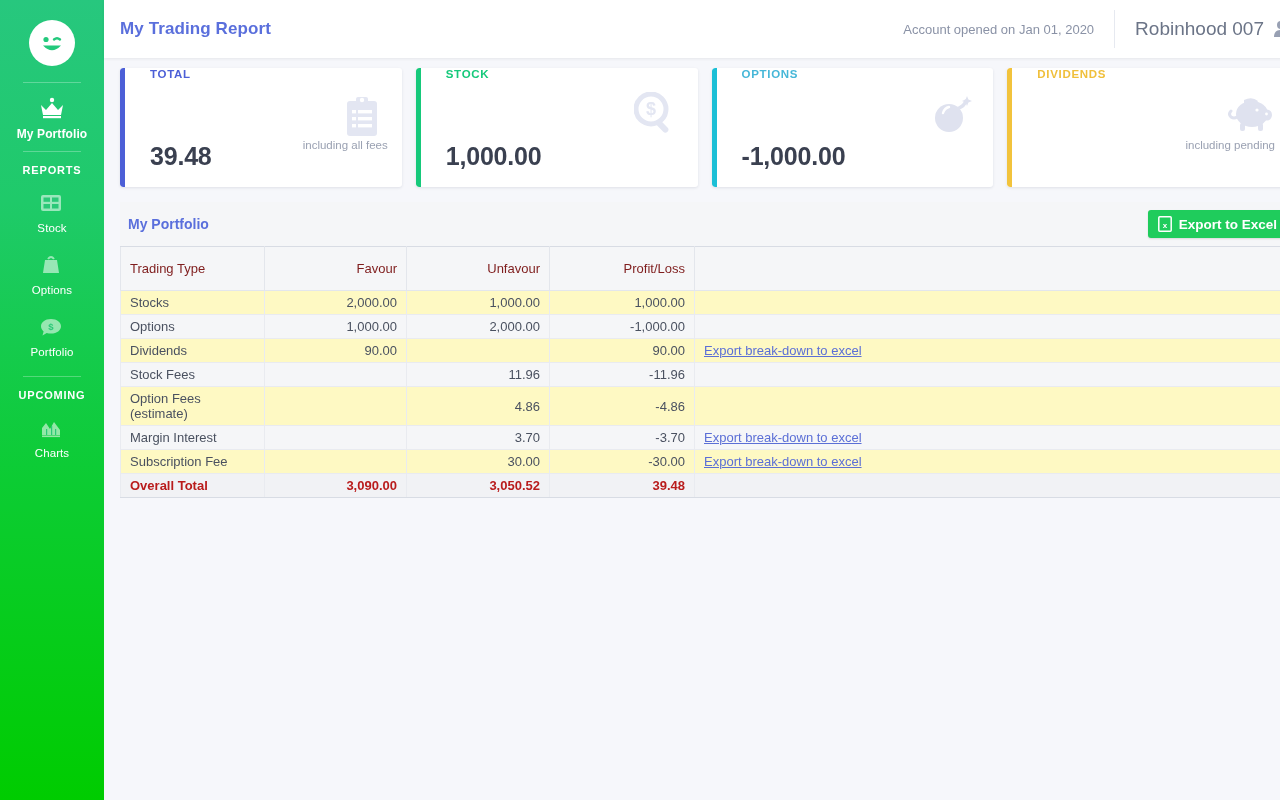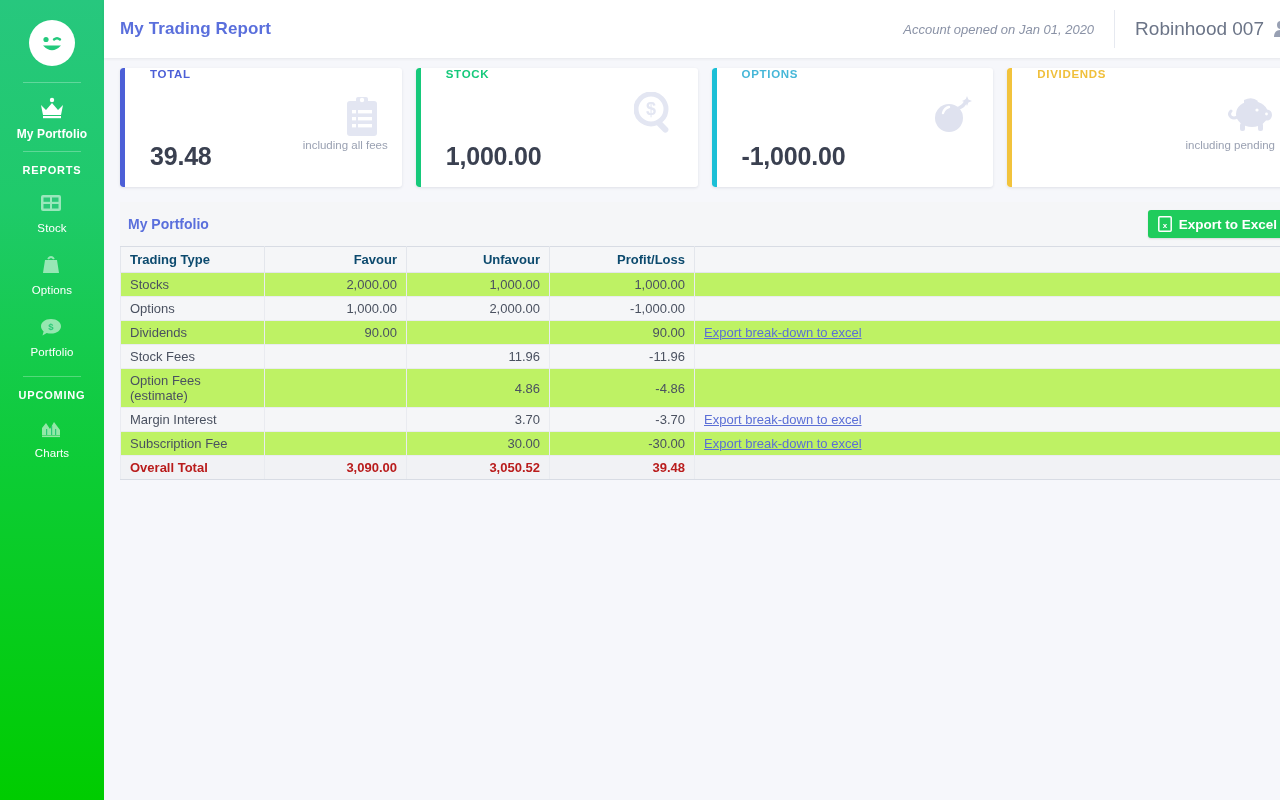--- a/index.html
+++ b/index.html
@@ -54,21 +54,21 @@
     height: 58px; background: #ffffff; flex: 0 0 58px;
     display: flex; align-items: center;
     padding: 0 16px 0 16px;
     box-shadow: 0 1px 3px rgba(0,0,0,0.07);
     position: relative; z-index: 5;
   }
   .page-title {
     font-size: 17px; font-weight: bold; color: #5a6fdc; letter-spacing: .1px;
   }
   .topbar-right { margin-left: auto; display: flex; align-items: center; height: 100%; }
-  .acct-text { font-size: 13px; color: #8a92a6; padding-right: 20px; font-style: italic; }
+  .acct-text { font-size: 13px; color: #8a92a6; padding-right: 20px; }
   .tb-sep { width: 1px; height: 38px; background: #e6e9f0; }
   .user-box { display: flex; align-items: center; gap: 9px; padding-left: 20px; }
   .user-name { font-size: 19px; color: #6b7487; }
   .user-ico { width: 16px; height: 18px; display:block; }
 
   .content { padding: 10px 8px 0 16px; }
 
   
   .cards { display: flex; gap: 14px; padding-right: 8px; }
   .card {
@@ -110,35 +110,35 @@
   .btn-excel .xico { width: 14px; height: 16px; display:block; }
 
   
   table.report { width: 1176px; border-collapse: collapse; table-layout: fixed; background:#fff; }
   table.report col.c0 { width: 144px; }
   table.report col.c1 { width: 142px; }
   table.report col.c2 { width: 143px; }
   table.report col.c3 { width: 145px; }
   table.report col.c4 { width: 602px; }
   table.report th {
-    font-size: 13px; font-weight: bold; color: #0c4a6e;
+    font-size: 13px; font-weight: normal; color: #7f1d1d;
     background: #f5f6f8;
     border: 1px solid #e3e6ec;
     border-top: 1px solid #d8dce4;
-    padding: 5px 9px; height: 26px;
+    padding: 14px 9px; height: 26px;
     text-align: right;
   }
   table.report th.left { text-align: left; }
   table.report th.blank { border-left: 1px solid #e3e6ec; }
   table.report td {
     font-size: 13px; color: #4a5160;
     border: 1px solid #e9ebf0;
     padding: 4px 9px; height: 22px;
     text-align: right;
-    background: #bef264;
+    background: #fef9c3;
   }
   table.report td.left { text-align: left; }
   table.report tr.odd td { background: #f5f6f8; }
   table.report tr.total td {
     font-weight: bold; color: #b91c1c; background: #f1f2f5;
     border-top: 1px solid #d8dce4;
     border-bottom: 1px solid #d8dce4;
   }
   table.report td.linkcell { text-align: left; }
   table.report a.dl {

